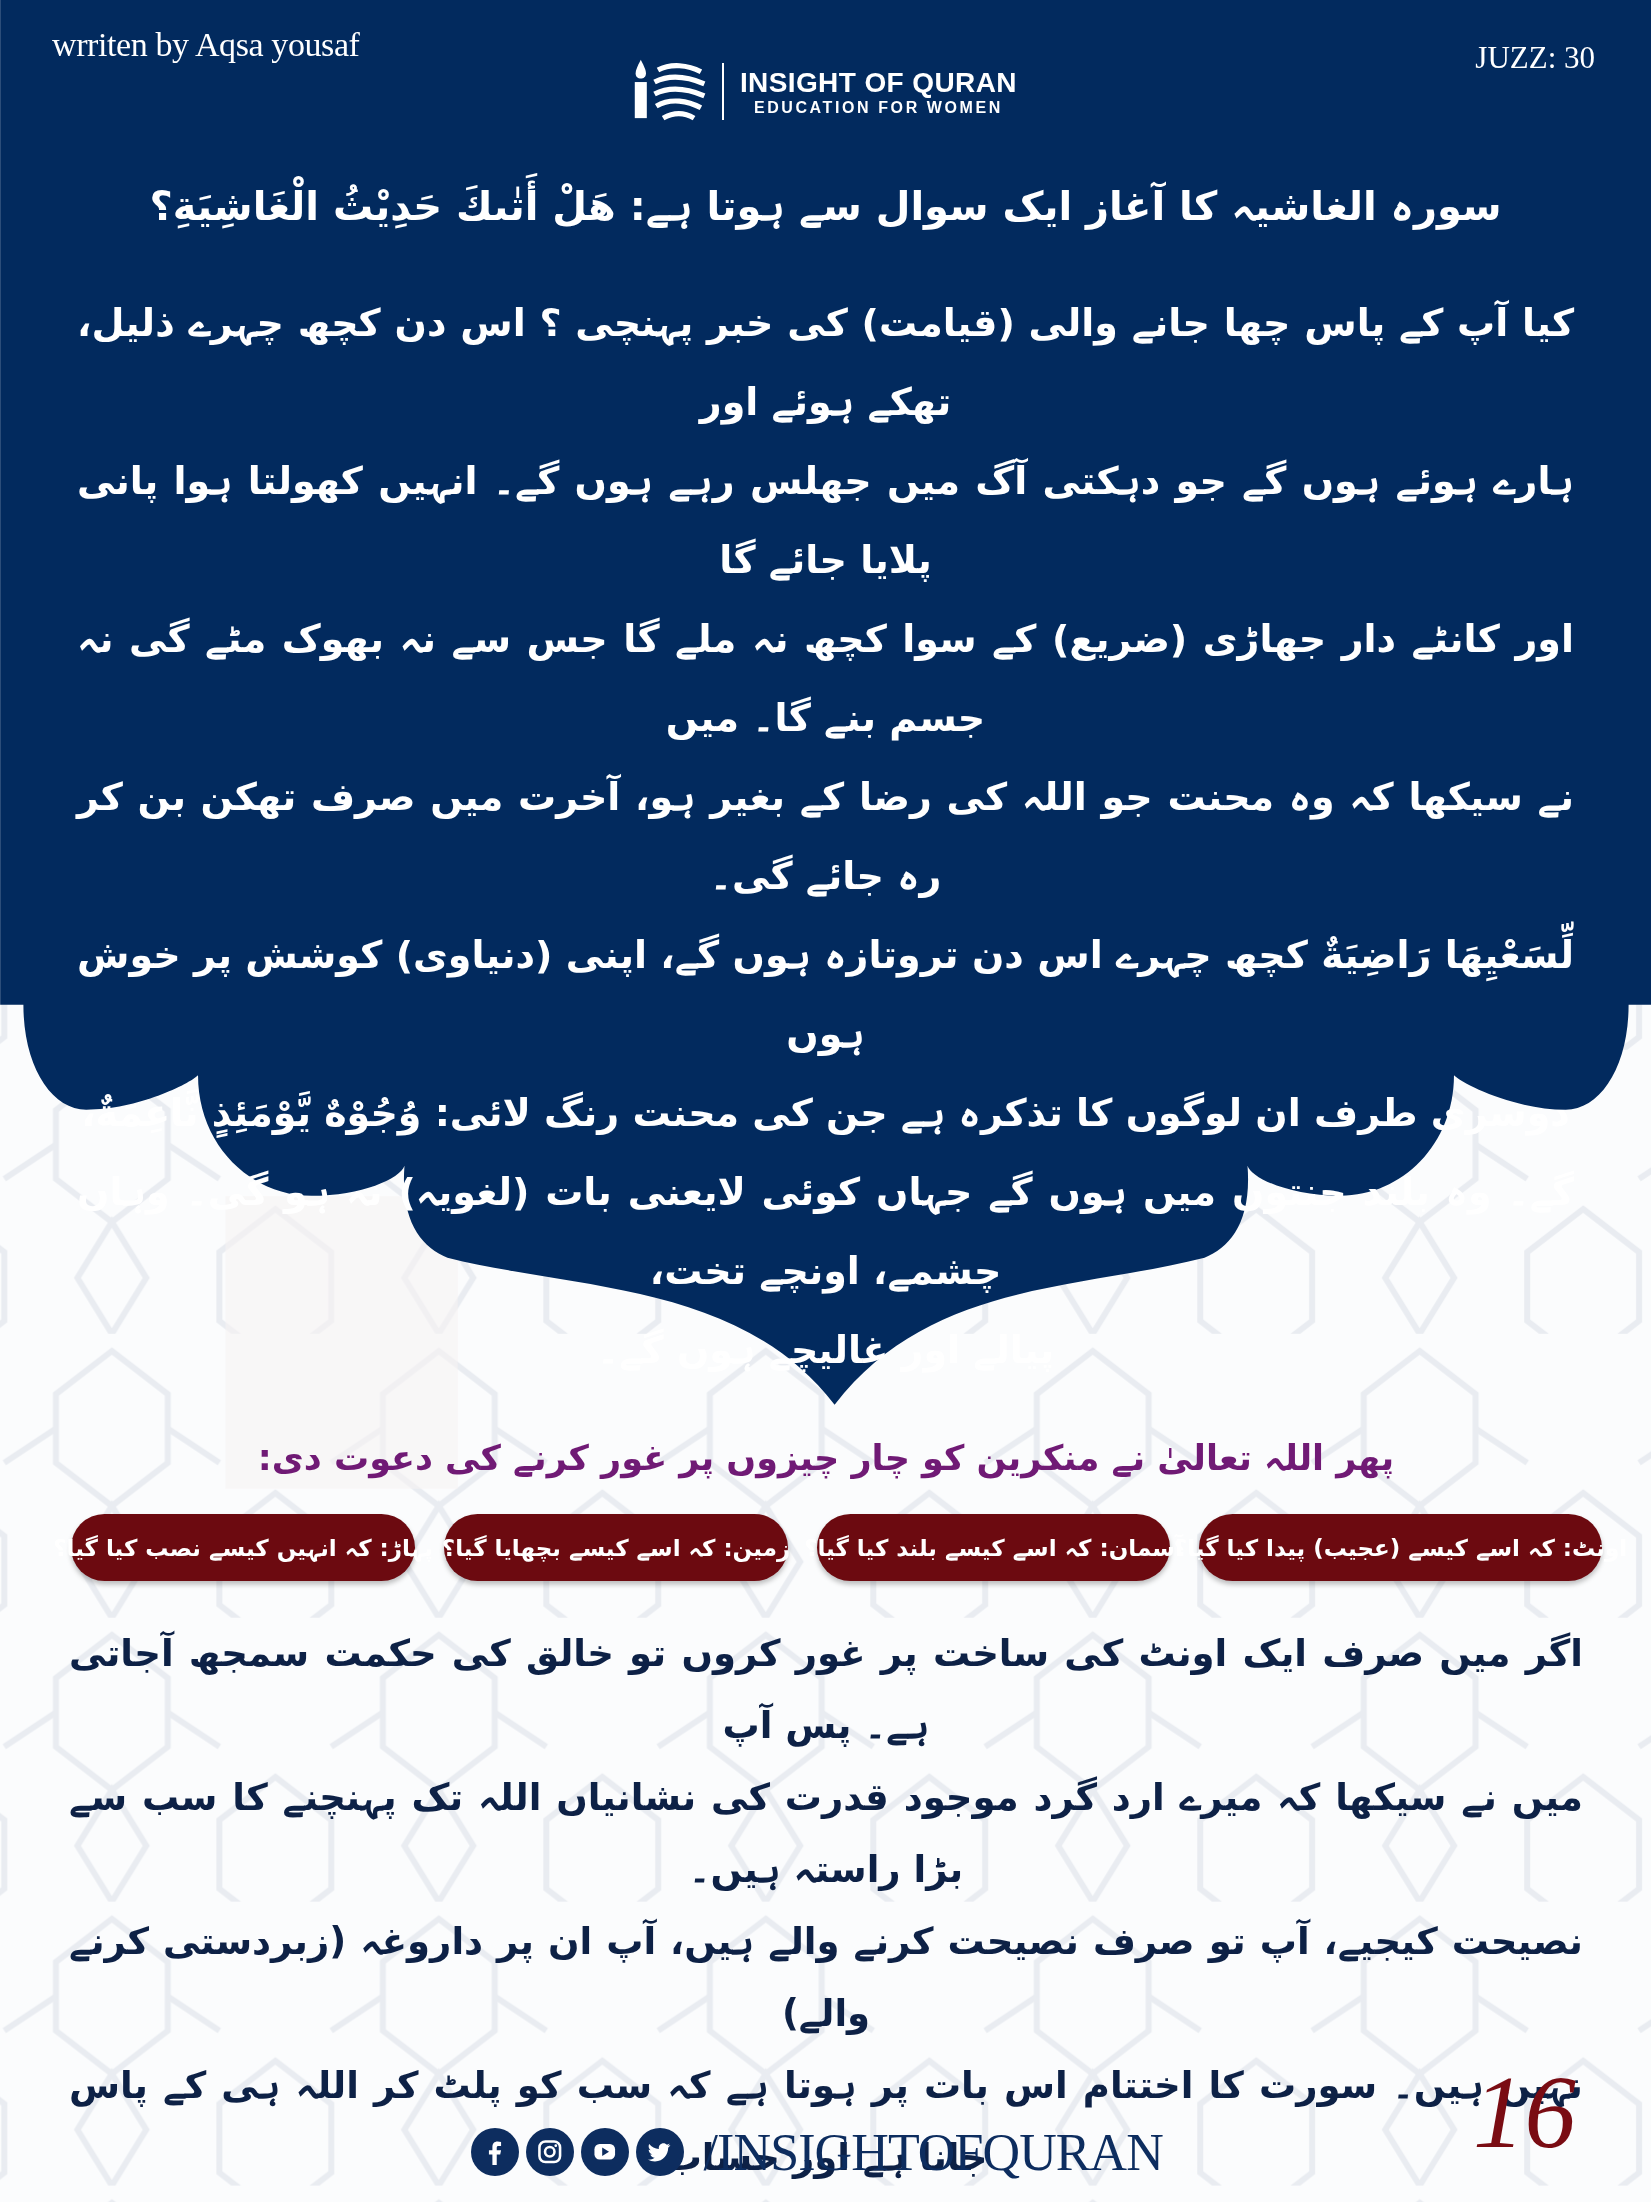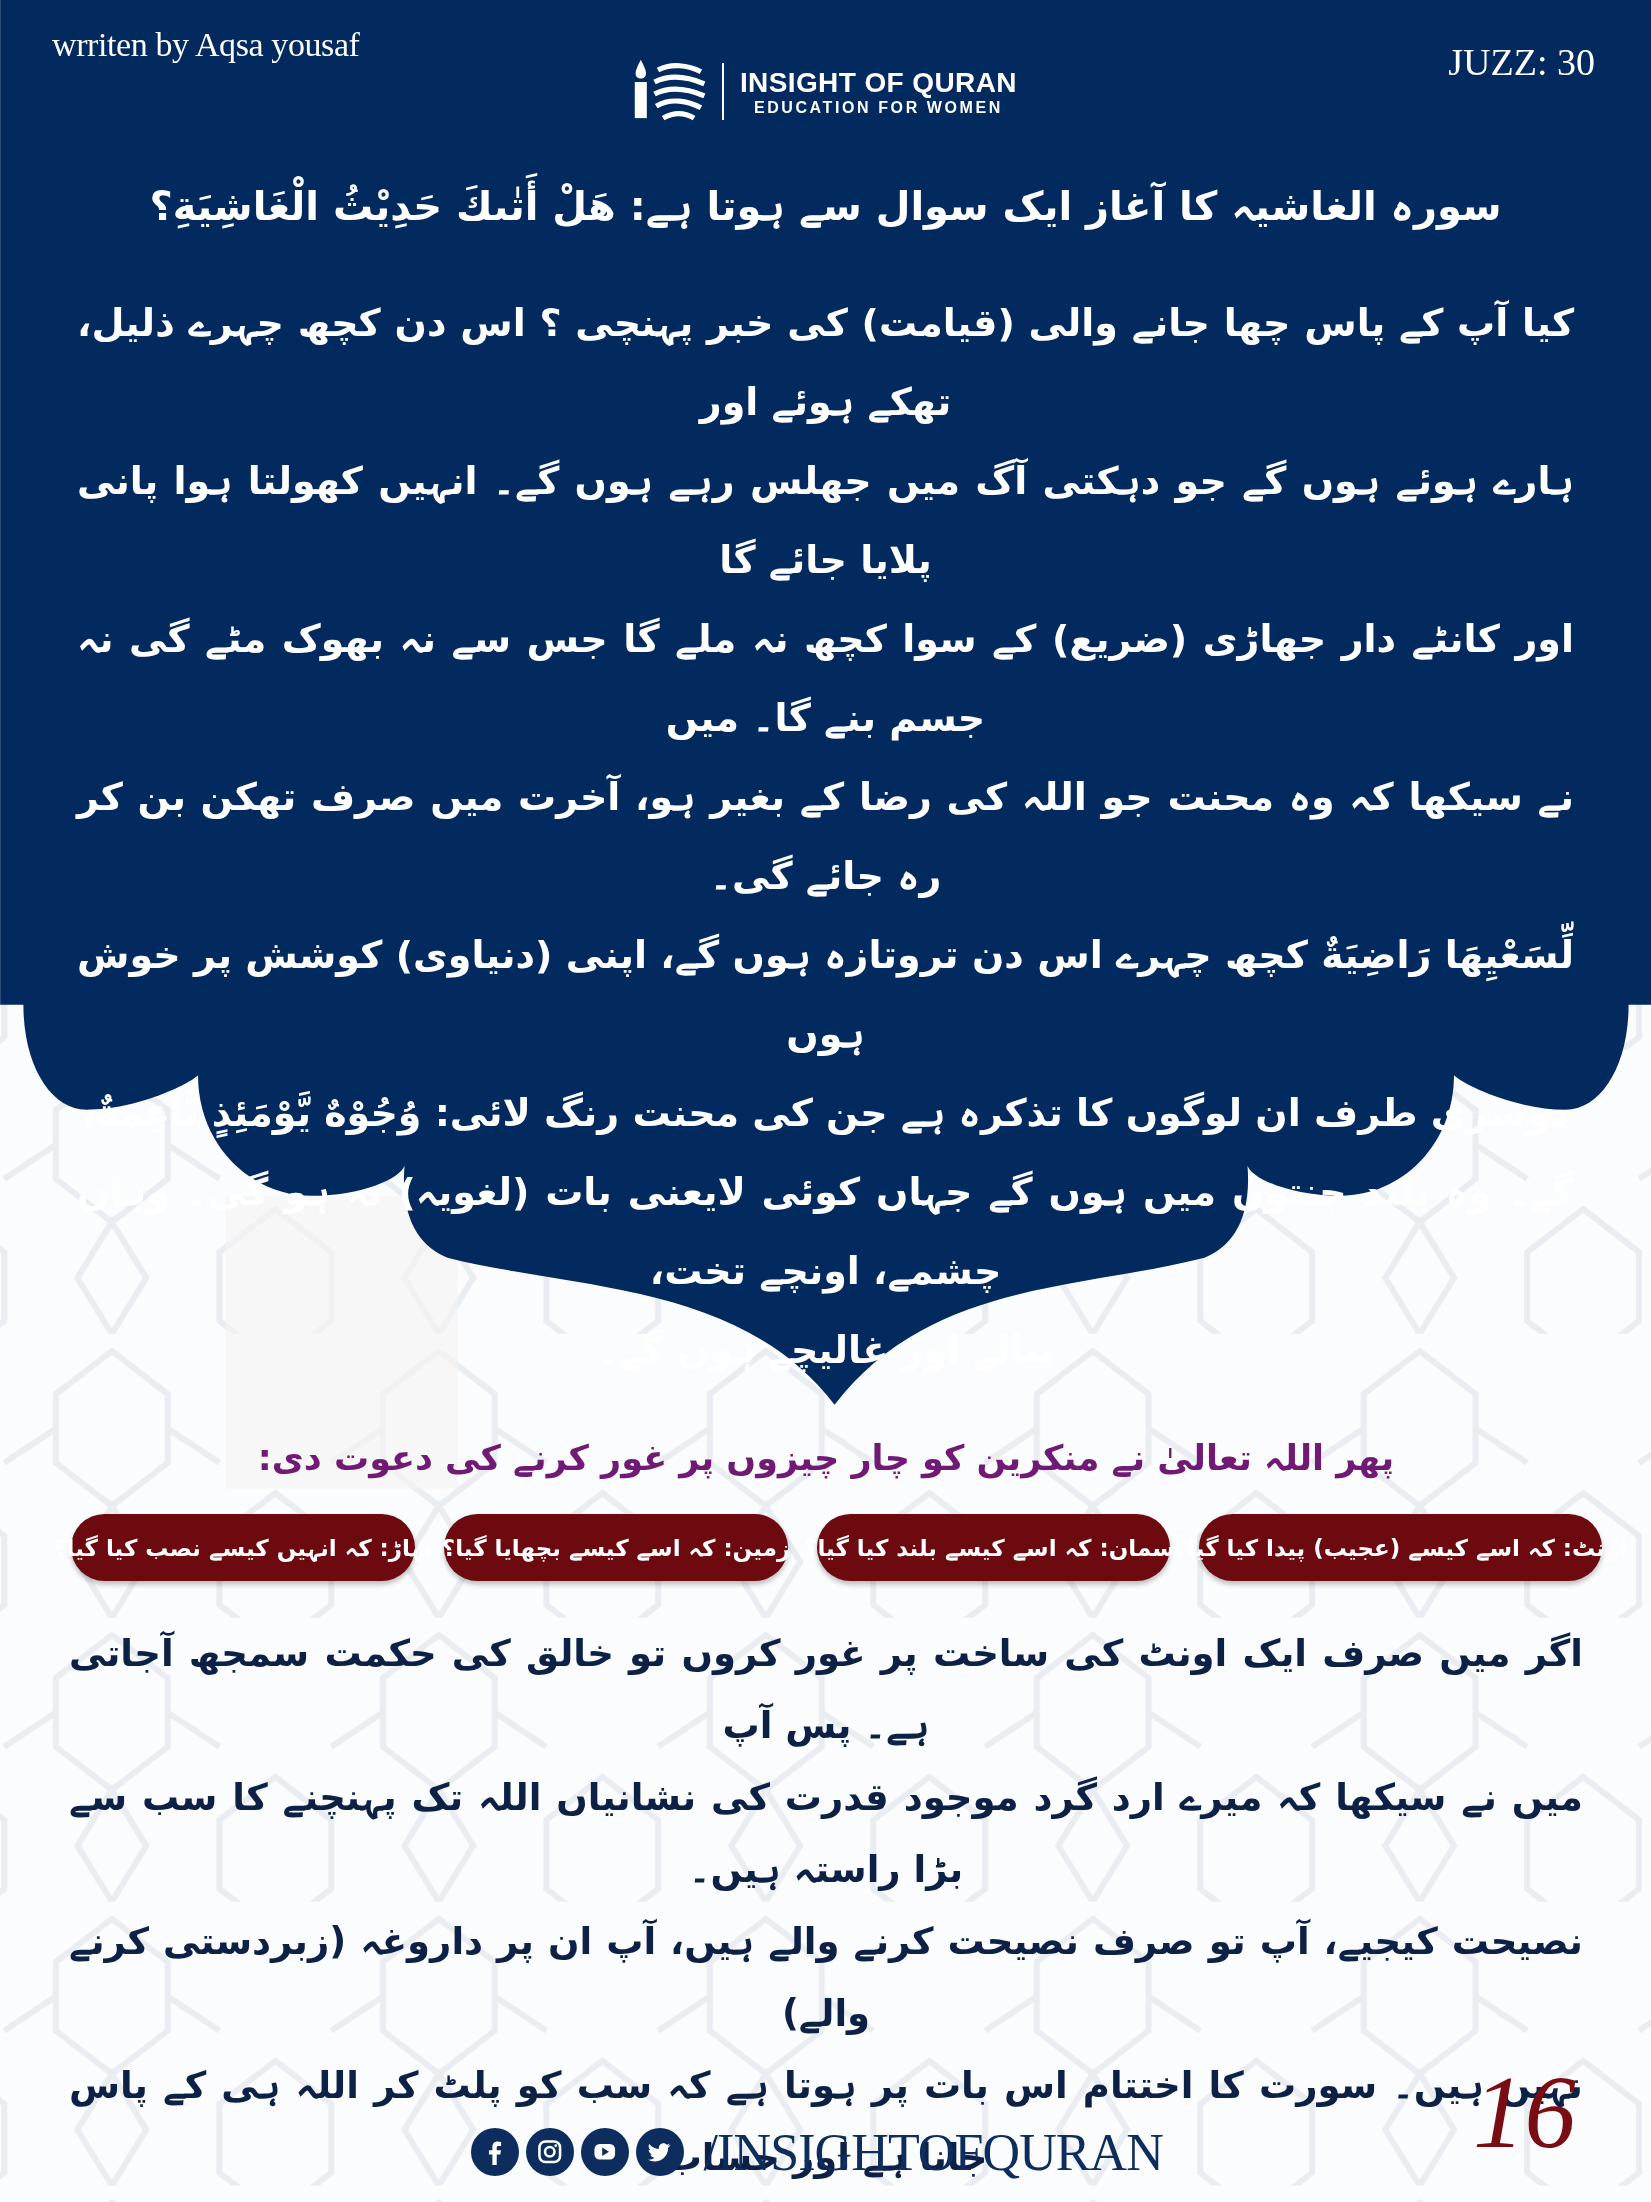--- a/index.html
+++ b/index.html
@@ -11,21 +11,21 @@
   .bg-pattern { position:absolute; left:0; top:0; width:1652px; height:2203px; z-index:0; }
   .panel-shape { position:absolute; left:0; top:0; width:1652px; height:1428px; z-index:1; }
   .abs { position:absolute; z-index:2; }
 
   .byline {
     left:52px; top:26px; color:#ffffff;
     font-family:"Liberation Serif", serif; font-size:34px; letter-spacing:-0.4px;
   }
   .juzz {
     right:57px; top:40px; color:#ffffff;
-    font-family:"Liberation Serif", serif; font-size:38px;
+    font-family:"Liberation Serif", serif; font-size:31px;
   }
   .logo { left:632px; top:57px; width:396px; height:69px; display:flex; align-items:center; }
   .logo-icon { width:76px; height:67px; }
   .logo-divider { width:2.6px; height:57px; background:#ffffff; margin:0 15.5px 0 13.8px; }
   .logo-text { display:flex; flex-direction:column; align-items:center; color:#ffffff; }
   .logo-title { font-family:"Liberation Sans", sans-serif; font-weight:bold; font-size:28px; letter-spacing:0.4px; line-height:31px; }
   .logo-sub { font-family:"Liberation Sans", sans-serif; font-weight:bold; font-size:16px; letter-spacing:2.6px; line-height:19px; }
 
   .urdu {
     direction:rtl; text-align:center; color:#ffffff;

